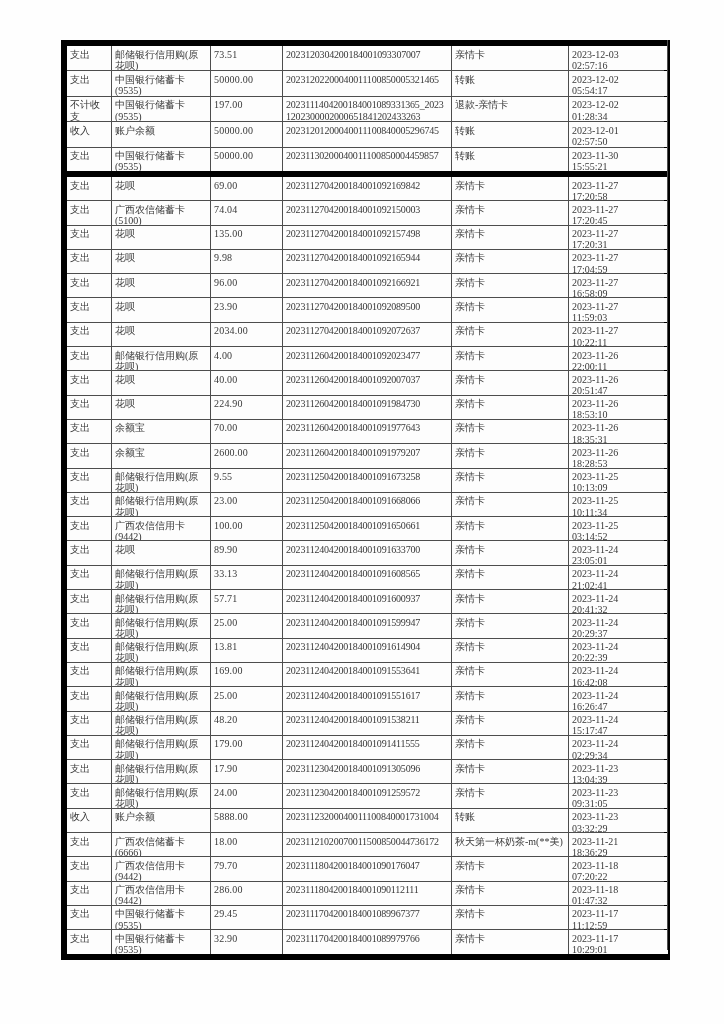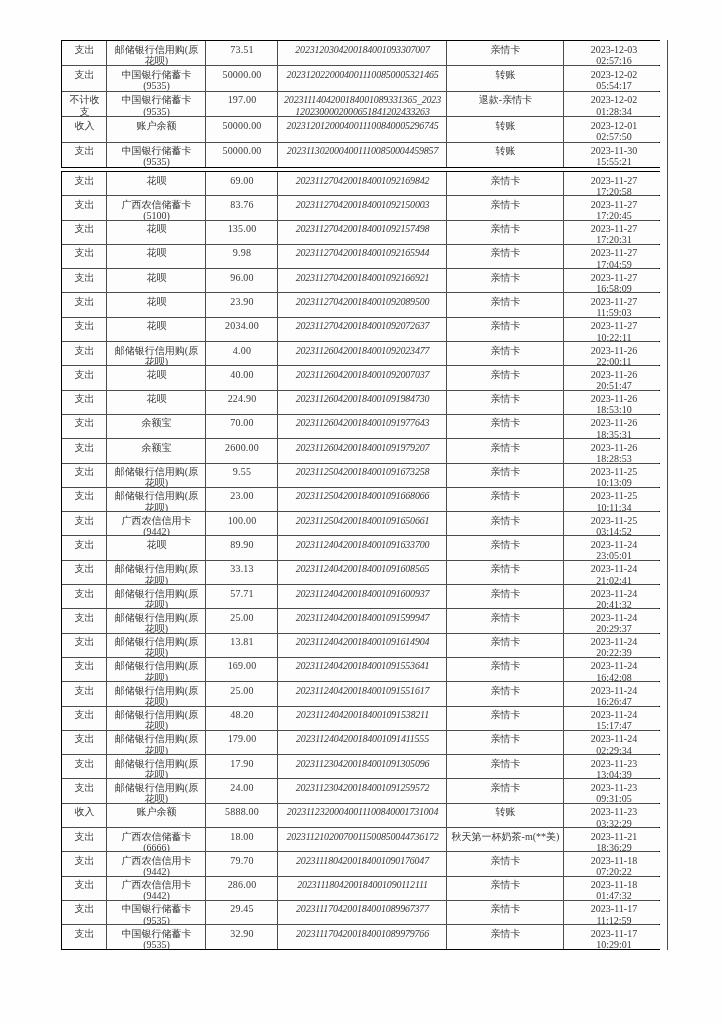--- a/index.html
+++ b/index.html
@@ -13,37 +13,36 @@
   }
   .page{position:absolute;inset:0;background:#fefefe;}
   .tbl{
     position:absolute;
     left:61px;
     width:597px;
     display:grid;
     grid-template-columns:44px 98px 71px 168px 116px 99px;
     gap:1px;
     background:#4d4d4d;
-    border:1px solid #000000;
-    text-align:center;
+    border:6px solid #000000;
   }
   .tbl-1{top:40px;grid-auto-rows:24.4px;}
   .tbl-2{top:171px;grid-auto-rows:23.3px;}
   .row{display:contents;}
   .cell{
     background:#fdfdfd;
     font-size:10px;
     line-height:11.3px;
     padding:2.5px 2px 0 3px;
     color:#383838;
     white-space:pre-line;
     overflow:hidden;
     letter-spacing:0px;
   }
-  .c-txn{word-break:break-all;letter-spacing:-0.2px;font-style:italic;}
+  .c-txn{word-break:break-all;letter-spacing:-0.2px;}
   .c-amount{letter-spacing:0.2px;}
   .edge-line{
     position:absolute;
     left:667px;top:40px;
     width:1px;height:910px;
     background:#4d4d4d;
   }
 </style>
 </head>
 <body>
@@ -63,21 +62,21 @@
       <div class="row"><div class="cell c-type">收入</div><div class="cell c-method">账户余额</div><div class="cell c-amount">50000.00</div><div class="cell c-txn">20231201200040011100840005296745</div><div class="cell c-note">转账</div><div class="cell c-date">2023-12-01
 02:57:50</div></div>
       <div class="row"><div class="cell c-type">支出</div><div class="cell c-method">中国银行储蓄卡
 (9535)</div><div class="cell c-amount">50000.00</div><div class="cell c-txn">20231130200040011100850004459857</div><div class="cell c-note">转账</div><div class="cell c-date">2023-11-30
 15:55:21</div></div>
     </div>
   <div class="tbl tbl-2">
       <div class="row"><div class="cell c-type">支出</div><div class="cell c-method">花呗</div><div class="cell c-amount">69.00</div><div class="cell c-txn">2023112704200184001092169842</div><div class="cell c-note">亲情卡</div><div class="cell c-date">2023-11-27
 17:20:58</div></div>
       <div class="row"><div class="cell c-type">支出</div><div class="cell c-method">广西农信储蓄卡
-(5100)</div><div class="cell c-amount">83.76</div><div class="cell c-txn">2023112704200184001092150003</div><div class="cell c-note">亲情卡</div><div class="cell c-date">2023-11-27
+(5100)</div><div class="cell c-amount">74.04</div><div class="cell c-txn">2023112704200184001092150003</div><div class="cell c-note">亲情卡</div><div class="cell c-date">2023-11-27
 17:20:45</div></div>
       <div class="row"><div class="cell c-type">支出</div><div class="cell c-method">花呗</div><div class="cell c-amount">135.00</div><div class="cell c-txn">2023112704200184001092157498</div><div class="cell c-note">亲情卡</div><div class="cell c-date">2023-11-27
 17:20:31</div></div>
       <div class="row"><div class="cell c-type">支出</div><div class="cell c-method">花呗</div><div class="cell c-amount">9.98</div><div class="cell c-txn">2023112704200184001092165944</div><div class="cell c-note">亲情卡</div><div class="cell c-date">2023-11-27
 17:04:59</div></div>
       <div class="row"><div class="cell c-type">支出</div><div class="cell c-method">花呗</div><div class="cell c-amount">96.00</div><div class="cell c-txn">2023112704200184001092166921</div><div class="cell c-note">亲情卡</div><div class="cell c-date">2023-11-27
 16:58:09</div></div>
       <div class="row"><div class="cell c-type">支出</div><div class="cell c-method">花呗</div><div class="cell c-amount">23.90</div><div class="cell c-txn">2023112704200184001092089500</div><div class="cell c-note">亲情卡</div><div class="cell c-date">2023-11-27
 11:59:03</div></div>
       <div class="row"><div class="cell c-type">支出</div><div class="cell c-method">花呗</div><div class="cell c-amount">2034.00</div><div class="cell c-txn">2023112704200184001092072637</div><div class="cell c-note">亲情卡</div><div class="cell c-date">2023-11-27

